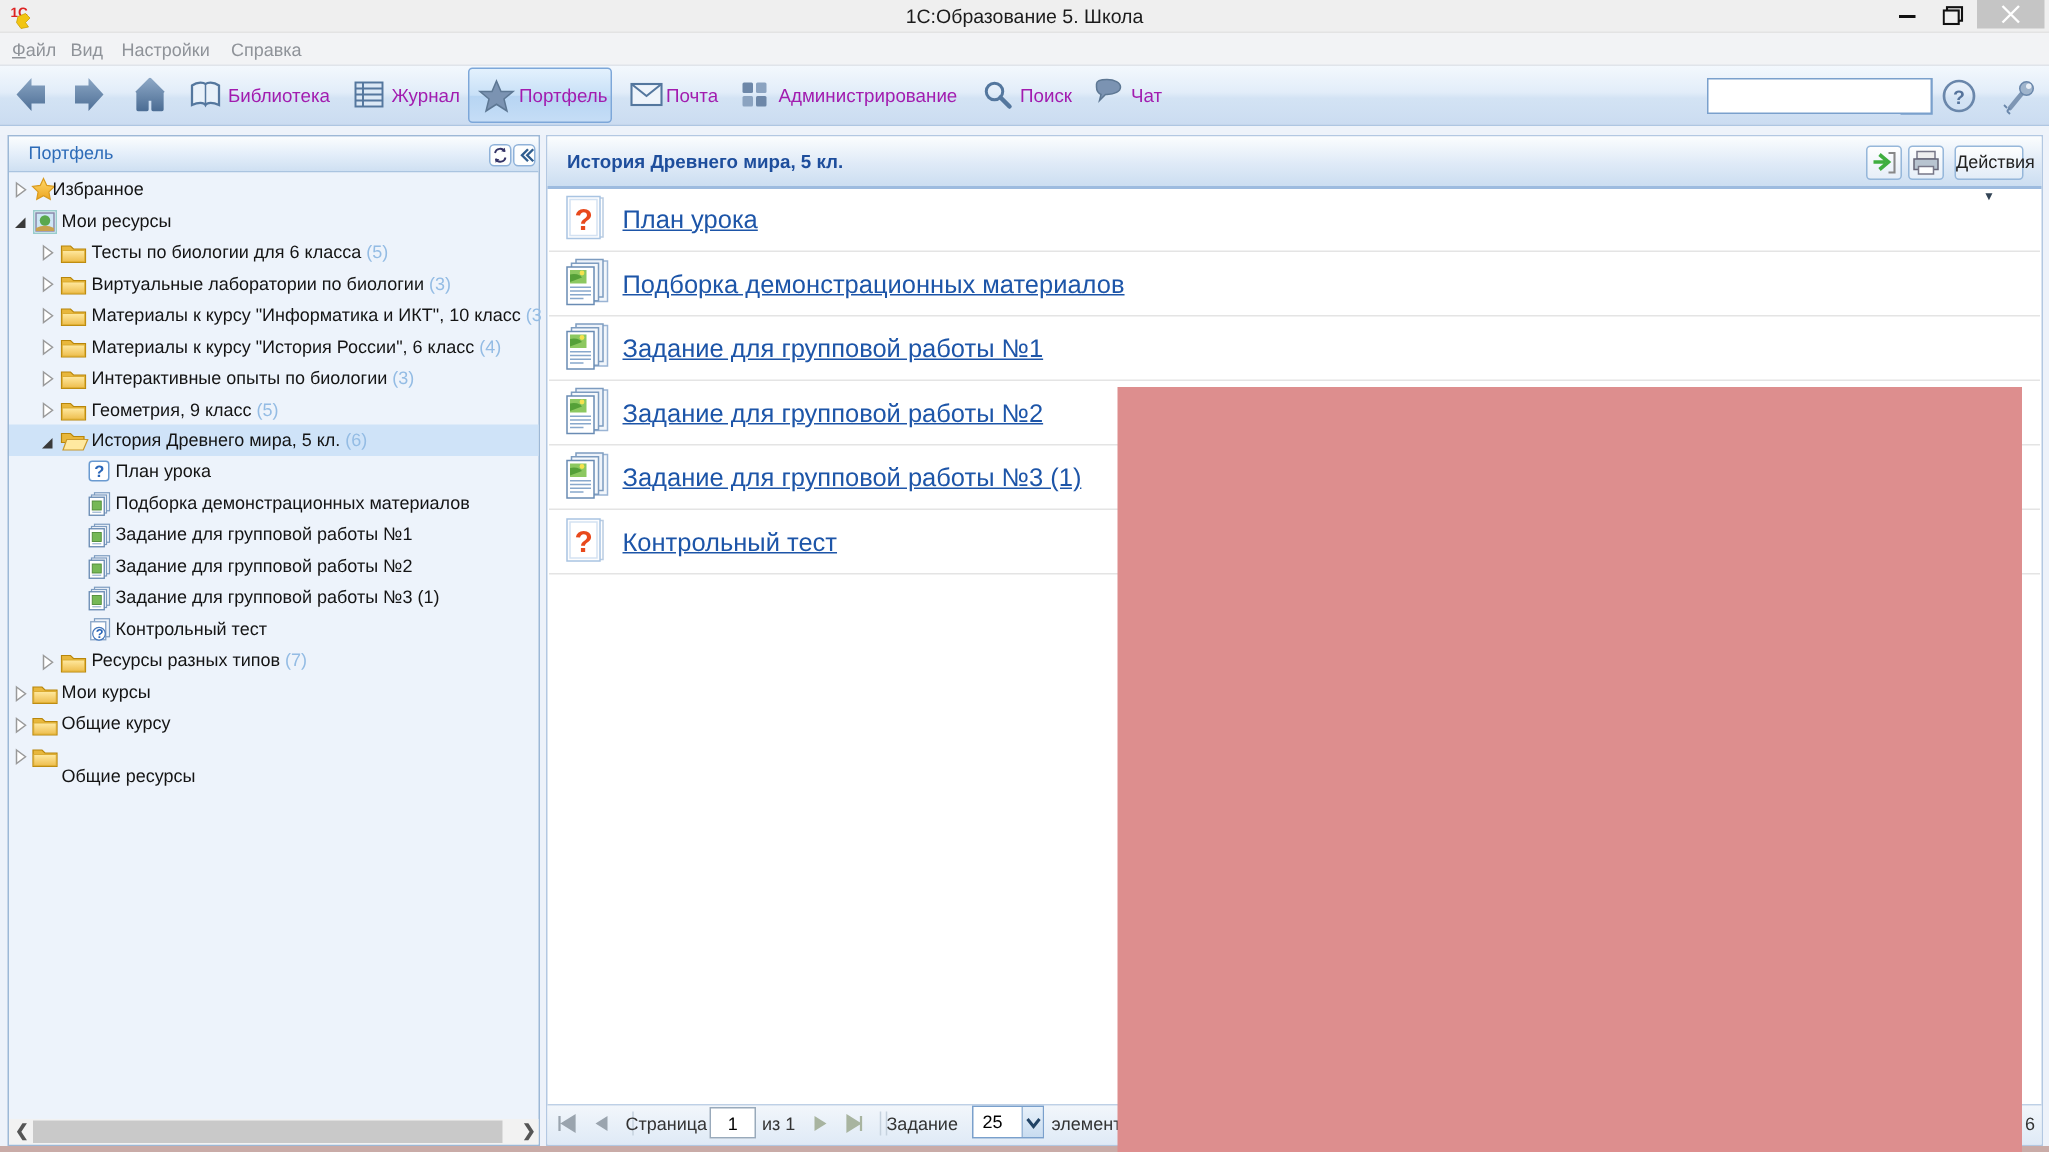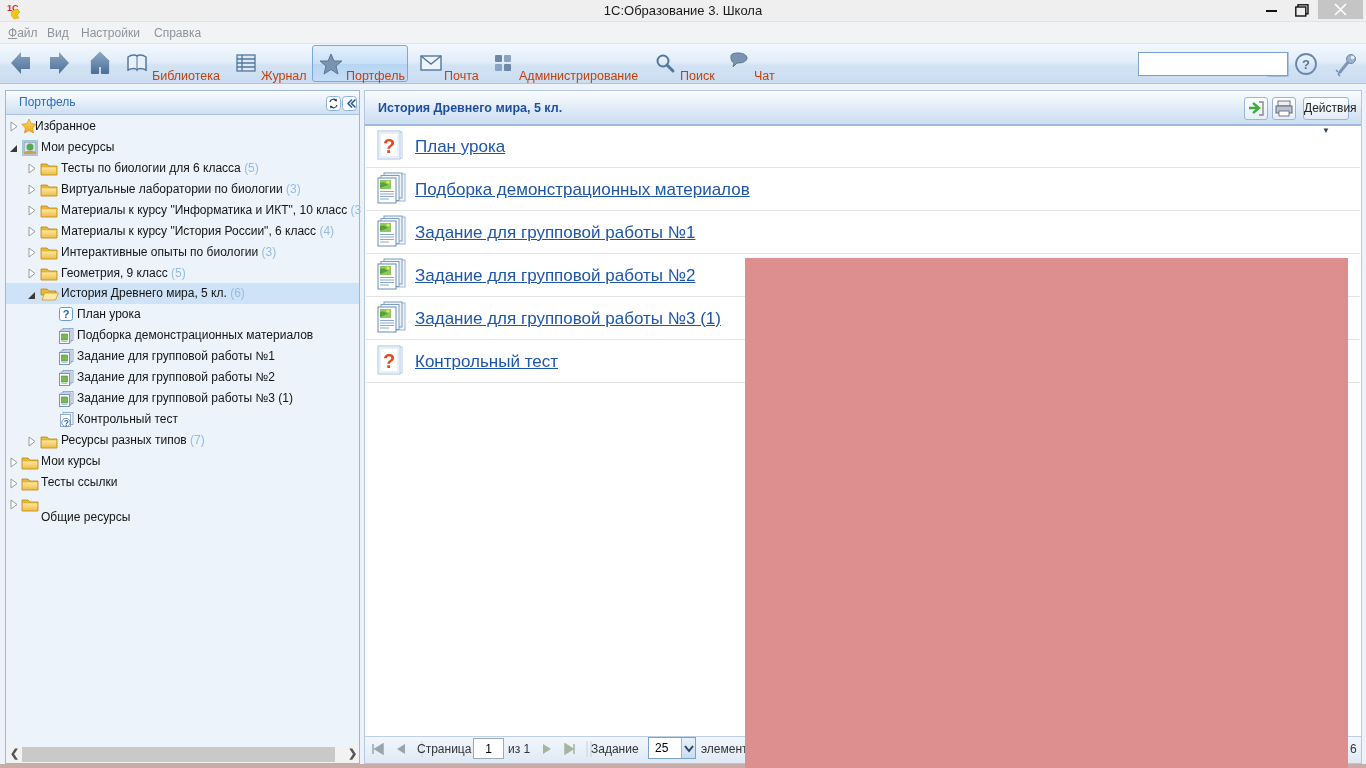--- a/index.html
+++ b/index.html
@@ -5,38 +5,38 @@
 html,body{margin:0;padding:0;width:1366px;height:768px;overflow:hidden;
  font-family:"Liberation Sans",sans-serif;background:#edf2fa;}
 *{box-sizing:border-box;}
 .abs{position:absolute;}
 #titlebar{position:absolute;left:0;top:0;width:1366px;height:22px;background:#efefef;border-bottom:1px solid #e3e3e3;}
 #apptitle{position:absolute;left:0;top:3px;width:1366px;text-align:center;font-size:13px;color:#1b1b1b;}
 #menubar{position:absolute;left:0;top:22px;width:1366px;height:22px;background:#f2f3f5;border-bottom:1px solid #e0e4ea;}
 .menuitem{position:absolute;top:26px;font-size:12px;color:#8f9399;}
 #toolbar{position:absolute;left:0;top:44px;width:1366px;height:40px;
  background:linear-gradient(#f3f8fd,#e2edf9 45%,#d3e3f4 55%,#cbdcf1);border-bottom:1px solid #aec6e2;}
-.tbtxt{position:absolute;top:69px;font-size:12.5px;color:#c2410c;}
+.tbtxt{position:absolute;top:57px;font-size:12.5px;color:#a21caf;}
 #selbtn{position:absolute;left:312px;top:45px;width:96px;height:37px;background:linear-gradient(#e3f1fd,#c8e0f7 50%,#b7d5f3 52%,#c5ddf6);border:1px solid #7da7d9;border-radius:3px;}
 #gap{position:absolute;left:0;top:84px;width:1366px;height:6px;background:#eef3fa;}
 #leftpanel{position:absolute;left:5px;top:90px;width:355px;height:674px;background:#edf3fb;border:1px solid #9db8d6;}
 #lphead{position:absolute;left:0px;top:0px;width:353px;height:24px;background:linear-gradient(#fbfdfe,#e2edf9 55%,#cfe0f2);border-bottom:1px solid #aac4e0;}
 .treerow{position:absolute;height:21px;line-height:21px;font-size:12px;color:#141414;white-space:nowrap;}
 .cnt{color:#94bce4;}
 #mainpanel{position:absolute;left:364px;top:90px;width:998px;height:674px;background:#fff;border:1px solid #b3c8e2;}
 .link1{font-size:17px;color:#1d55a8;text-decoration:underline;white-space:nowrap;}
 #bottomstrip{position:absolute;left:0;top:764px;width:1366px;height:4px;background:#c9aba7;}
 
 #ovl{position:absolute;left:745px;top:258px;width:603px;height:510px;background:#dd8e8e;}
 </style>
 </head>
 <body>
 
 <div id="titlebar"></div>
-<div id="apptitle">1С:Образование 3. Школа</div>
+<div id="apptitle">1С:Образование 5. Школа</div>
 <svg class="abs" style="left:7px;top:3px" width="17" height="17" viewBox="0 0 17 17">
  <text x="0" y="8" font-size="9" font-weight="bold" fill="#d22" font-family="Liberation Sans">1С</text>
  <path d="M5,8 L10,6 L13,9 L10,12 L12,15 L7,16 L4,12 Z" fill="#f2c512" stroke="#c79c00" stroke-width="0.5"></path>
 </svg>
 <div class="abs" style="left:1266px;top:10px;width:11px;height:2px;background:#111"></div>
 <svg class="abs" style="left:1295px;top:4px" width="15" height="13" viewBox="0 0 15 13">
  <rect x="3" y="0.8" width="10" height="9" fill="none" stroke="#111" stroke-width="1.4"></rect>
  <rect x="0.8" y="3" width="10" height="9" fill="#efefef" stroke="#111" stroke-width="1.4"></rect>
 </svg>
 <div class="abs" style="left:1318px;top:0;width:45px;height:19px;background:#c5c5c5"></div>
@@ -179,21 +179,21 @@
 <div class="treerow" style="left:61px;top:263px">Геометрия, 9 класс <span class="cnt">(5)</span></div>
 <div class="treerow" style="left:61px;top:283px">История Древнего мира, 5 кл. <span class="cnt">(6)</span></div>
 <div class="treerow" style="left:77px;top:304px">План урока</div>
 <div class="treerow" style="left:77px;top:325px">Подборка демонстрационных материалов</div>
 <div class="treerow" style="left:77px;top:346px">Задание для групповой работы №1</div>
 <div class="treerow" style="left:77px;top:367px">Задание для групповой работы №2</div>
 <div class="treerow" style="left:77px;top:388px">Задание для групповой работы №3 (1)</div>
 <div class="treerow" style="left:77px;top:409px">Контрольный тест</div>
 <div class="treerow" style="left:61px;top:430px">Ресурсы разных типов <span class="cnt">(7)</span></div>
 <div class="treerow" style="left:41px;top:451px">Мои курсы</div>
-<div class="treerow" style="left:41px;top:472px">Тесты ссылки</div>
+<div class="treerow" style="left:41px;top:472px">Общие курсу</div>
 <div class="treerow" style="left:41px;top:507px">Общие ресурсы</div>
 <svg class="abs" style="left:0;top:90px" width="364" height="560" viewBox="0 0 364 560">
  <defs>
   <g id="fold">
    <path d="M0,3 l6,0 l2,2 l8,0 l0,9 l-16,0 Z" fill="#e8b73c" stroke="#b8860b" stroke-width="0.8"></path>
    <path d="M0.5,6 l15,0 l0,7.5 l-15,0 Z" fill="url(#fld)" stroke="#d9a92e" stroke-width="0.6"></path>
   </g>
   <g id="fold-open">
    <path d="M0,3 l6,0 l2,2 l7,0 l0,4 l-15,0 Z" fill="#e8b73c" stroke="#b8860b" stroke-width="0.8"></path>
    <path d="M1,14 l2.5,-7 l14,0 l-3,7 Z" fill="#ffe9a0" stroke="#c8972a" stroke-width="0.8"></path>

